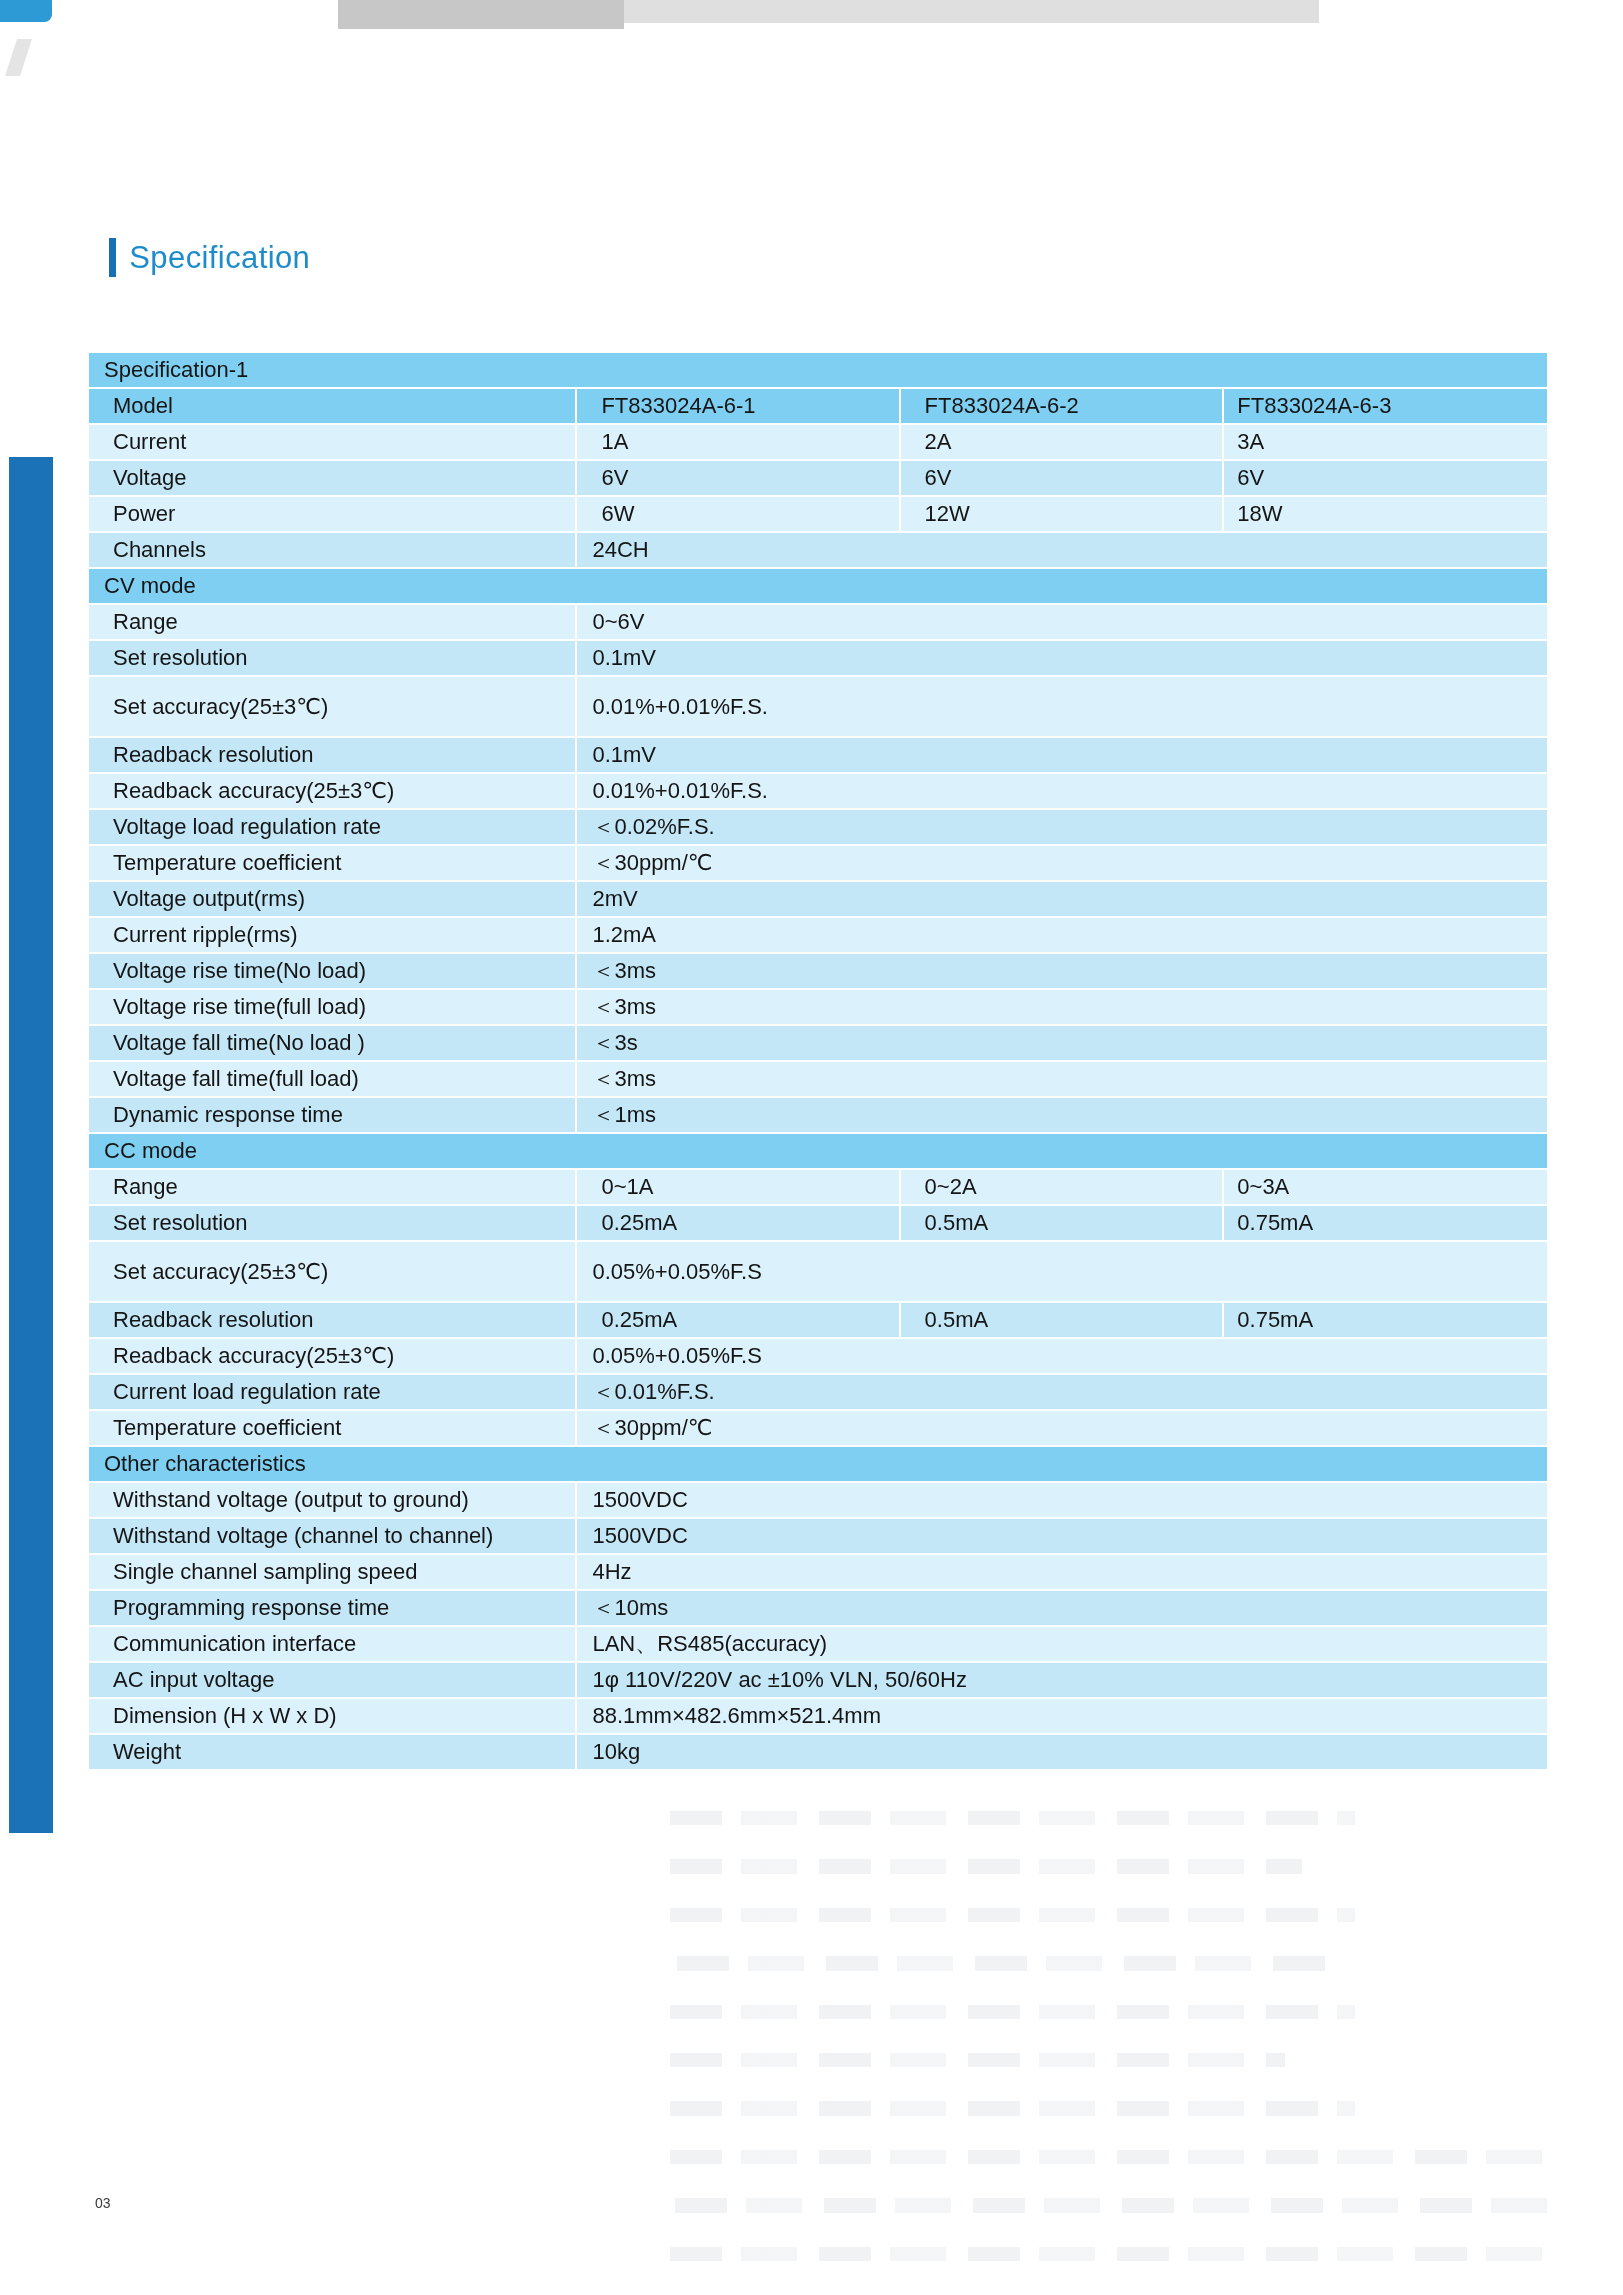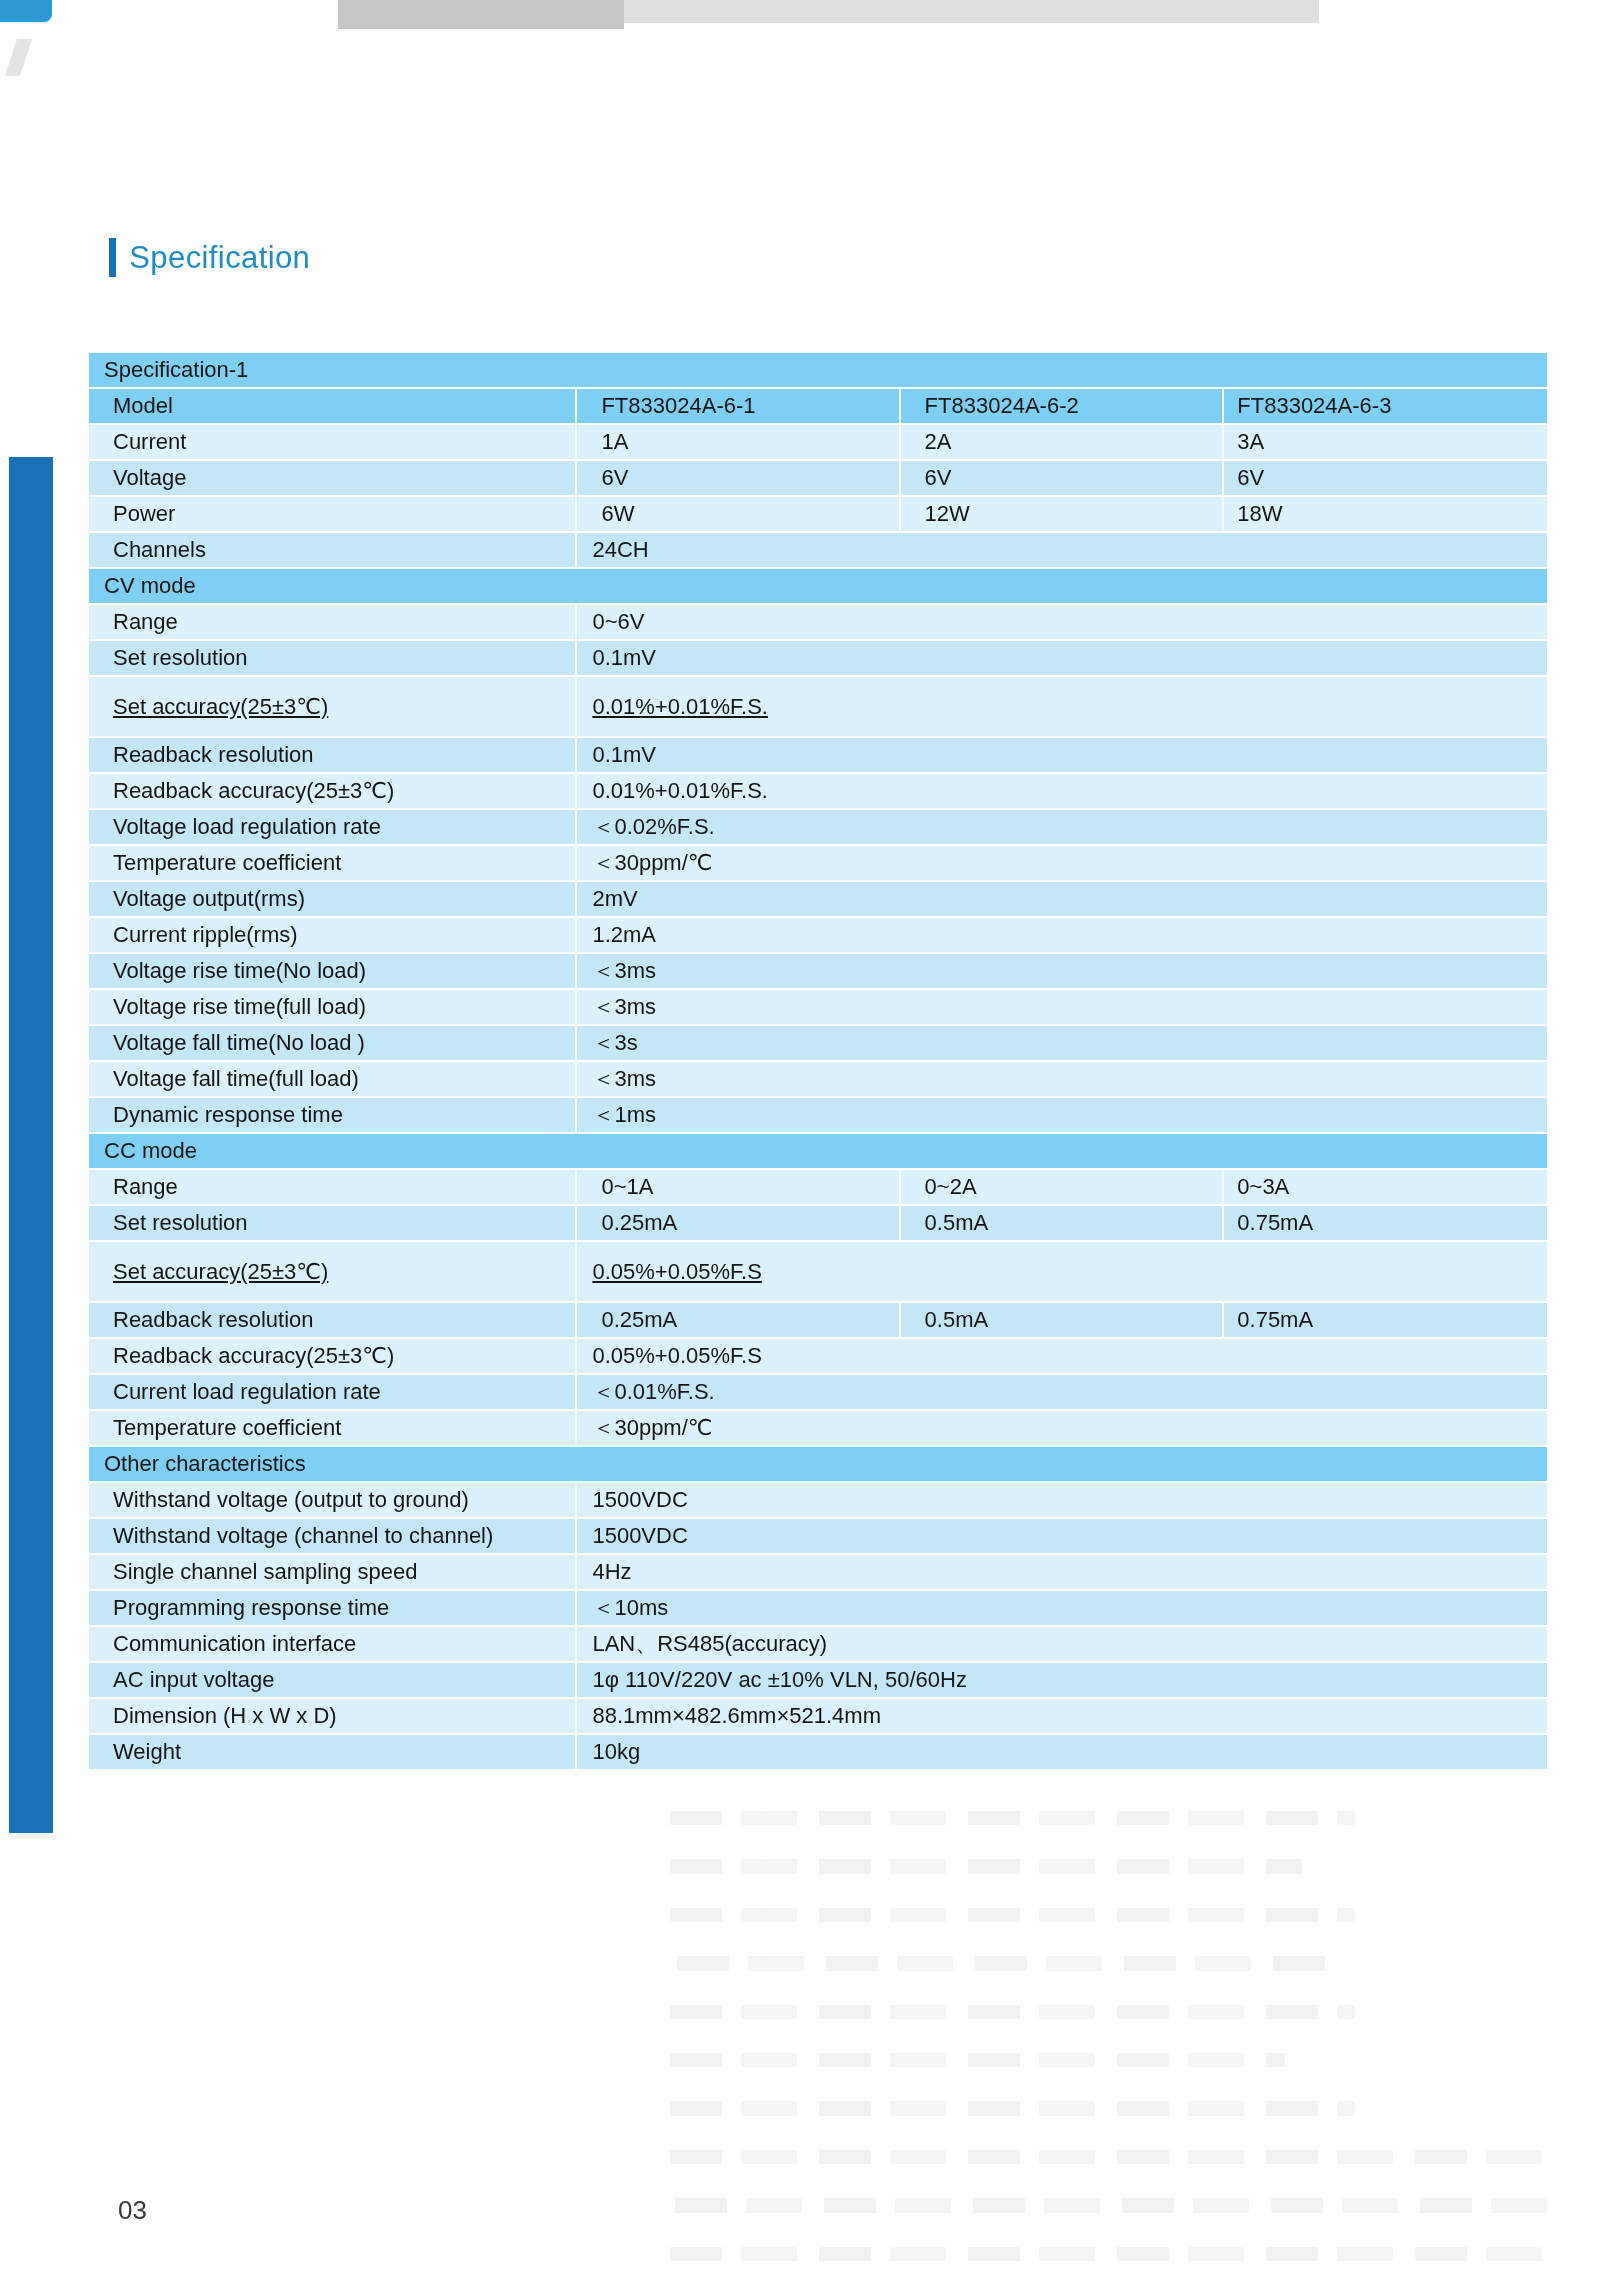--- a/index.html
+++ b/index.html
@@ -27,32 +27,32 @@
   
   .heading { position:absolute; left:89px; top:238px; display:flex; align-items:center;margin-left:20px; }
   .heading-bar { width:6.8px; height:39px; background:var(--heading-bar,#1770b3); margin-right:13.5px; }
   .heading-text { font-size:31px; font-weight:400; color:var(--heading-text,#1e8cca); letter-spacing:0.4px; }
 
   
   .spec-table { position:absolute; left:89px; top:353px; width:1458px; }
   .row  { display:flex; align-items:stretch; border-bottom:2.5px solid #ffffff; }
   .cell { display:flex; align-items:center; min-height:34px; padding:3.4px 8.5px 3.4px 15px;
           font-size:22px; line-height:1.15; white-space:nowrap; overflow:hidden; }
-  .row.tall .cell { min-height:59px;text-decoration:underline; }
+  .row.tall .cell { min-height:59px; }
   .band  { background:var(--band,#7ecff1); }
   .light { background:var(--row-light,#dbf1fb); }
   .dark  { background:var(--row-dark,#c3e7f7);text-align:center; }
   .cell.label { width:33.5%; }
   .cell.val   { width:22.1667%; padding-left:13.5px; }
   .cell.span  { flex:1; padding-left:15px; }
   .cell.span.full { padding-left:15px; }
   .cell.sep   { border-right:2.5px solid #ffffff;padding-left:24px; }
 
   
-  .page-number { position:absolute; left:95px; top:2195px; font-size:26px; color:#3a3a3a;margin-left:23px; }
+  .page-number { position:absolute; left:95px; top:2195px; font-size:14px; color:#3a3a3a; }
 
   
   .ghost { position:absolute; left:670px; top:1811px; width:878px; }
   .ghost .gl { height:14.4px; margin-bottom:34px; width:78%;
     background:repeating-linear-gradient(90deg,
       rgba(110,130,145,0.10) 0 52px, rgba(0,0,0,0) 52px 71px,
       rgba(110,130,145,0.08) 71px 127px, rgba(0,0,0,0) 127px 149px); }
   .ghost .gl:nth-child(2){ width:72%; }
   .ghost .gl:nth-child(4){ width:75%; margin-left:6.8px; }
   .ghost .gl:nth-child(6){ width:70%; }

